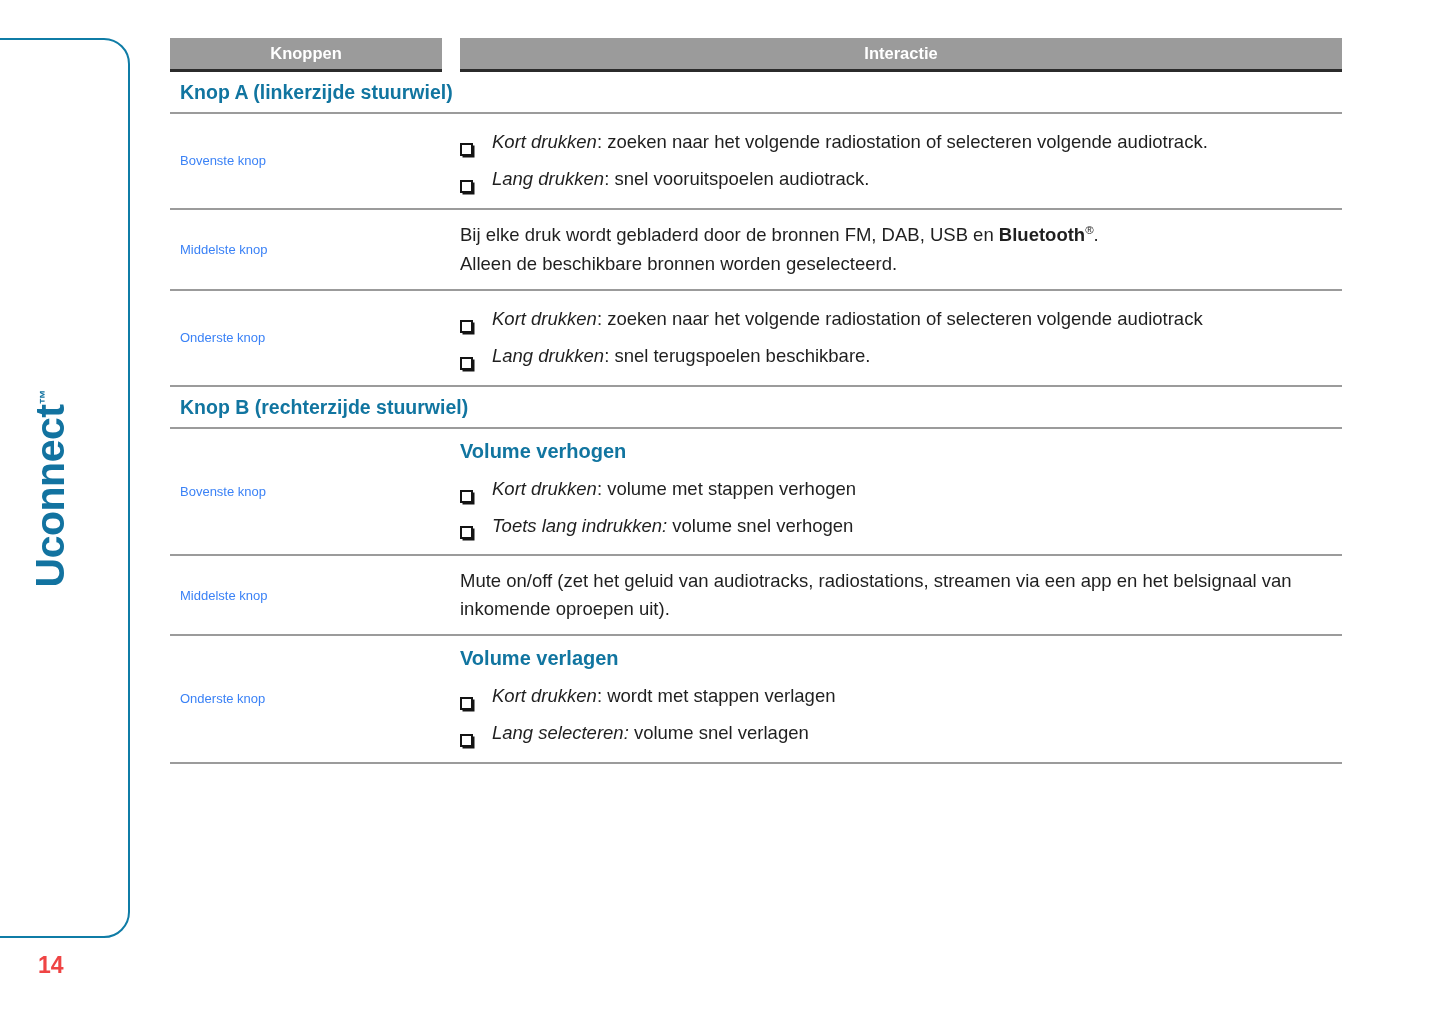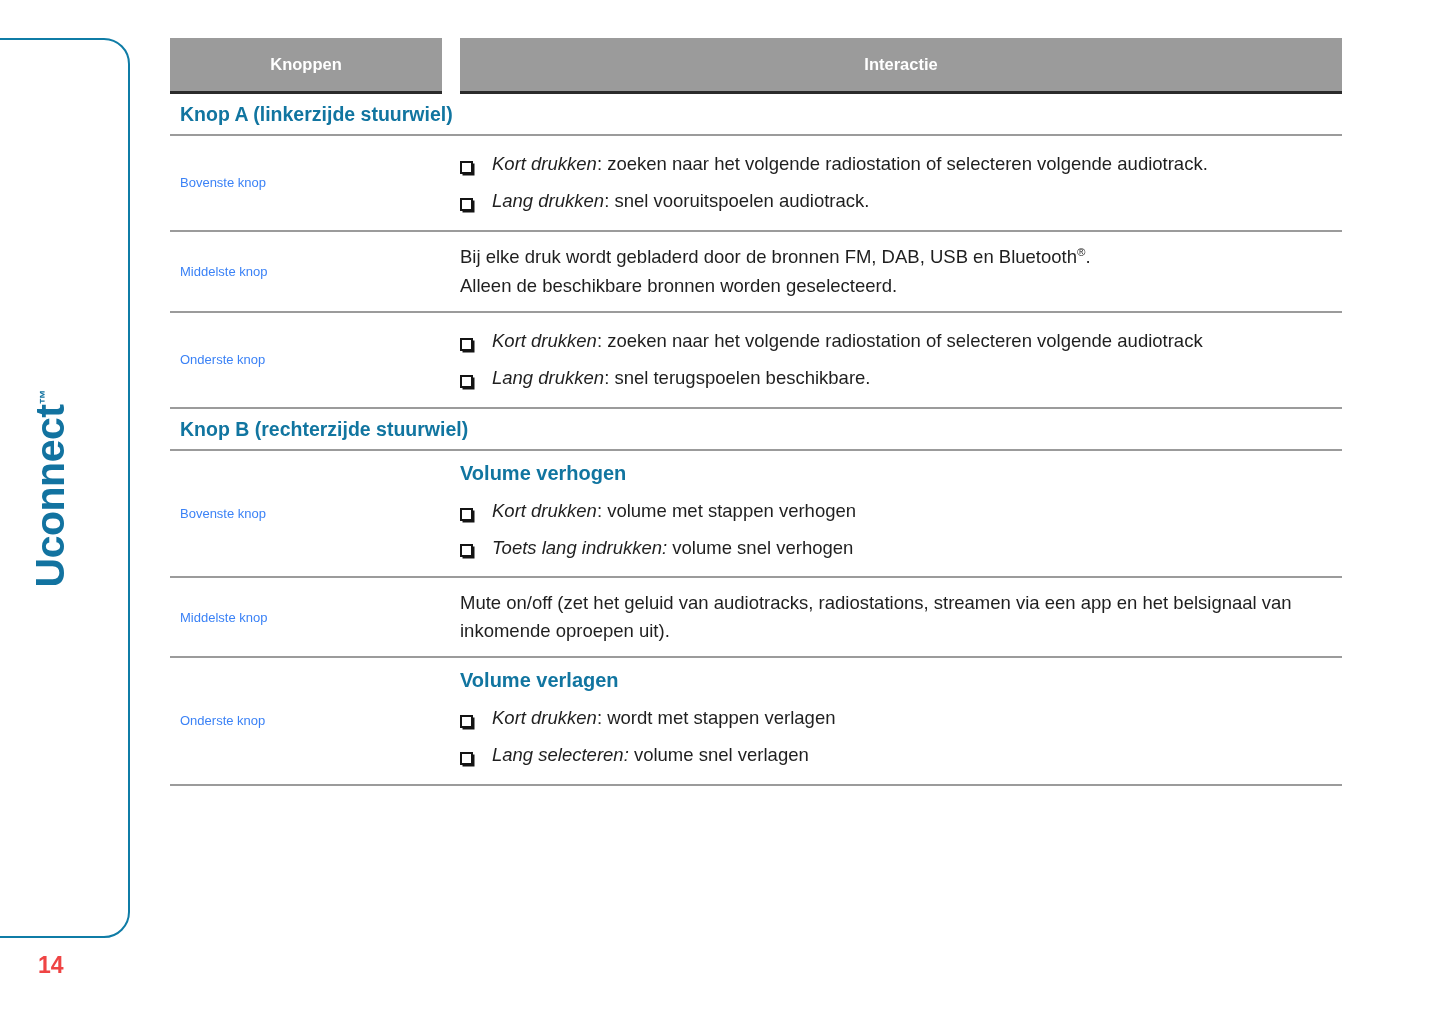--- a/index.html
+++ b/index.html
@@ -74,21 +74,21 @@
   #content-table {
     position: absolute;
     left: 170px;
     top: 38px;
     width: 1172px;
   }
 
   
   .thead {
     display: flex;
-    height: 56px;
+    height: 34px;
     margin-bottom: 0;
   }
   .th {
     background: #9b9b9b;
     color: #ffffff;
     font-weight: bold;
     font-size: 16.5px;
     display: flex;
     align-items: center;
     justify-content: center;
@@ -144,39 +144,39 @@
 
   .plain-line {
     font-size: 18.5px;
     line-height: 1.5;
     color: #1f1f1f;
     margin: 1px 0;
   }
 
   .bullet-line {
     display: flex;
-    align-items: center;
+    align-items: flex-end;
     font-size: 18.5px;
     line-height: 1.45;
     margin: 5px 0;
     color: #1f1f1f;
   }
   .bullet-box {
     flex: 0 0 auto;
     width: 13px;
     height: 13px;
     border: 2px solid #141414;
     box-shadow: 2px 2px 0 -0.5px #141414;
     margin: 6px 19px 0 0;
     box-sizing: border-box;
     background: #ffffff;
   }
   .bullet-text { flex: 1; }
   .it { font-style: italic; }
-  .bold { font-weight: normal; }
+  .bold { font-weight: bold; }
   sup.reg { font-size: 0.62em; vertical-align: super; line-height: 0; }
 </style>
 </head>
 <body>
 
 <div id="sidebar-tab">
   <div id="sidebar-brand">
     <div class="brand-rot">
       <span>Uconnect</span><span class="tm">™</span>
     </div>

